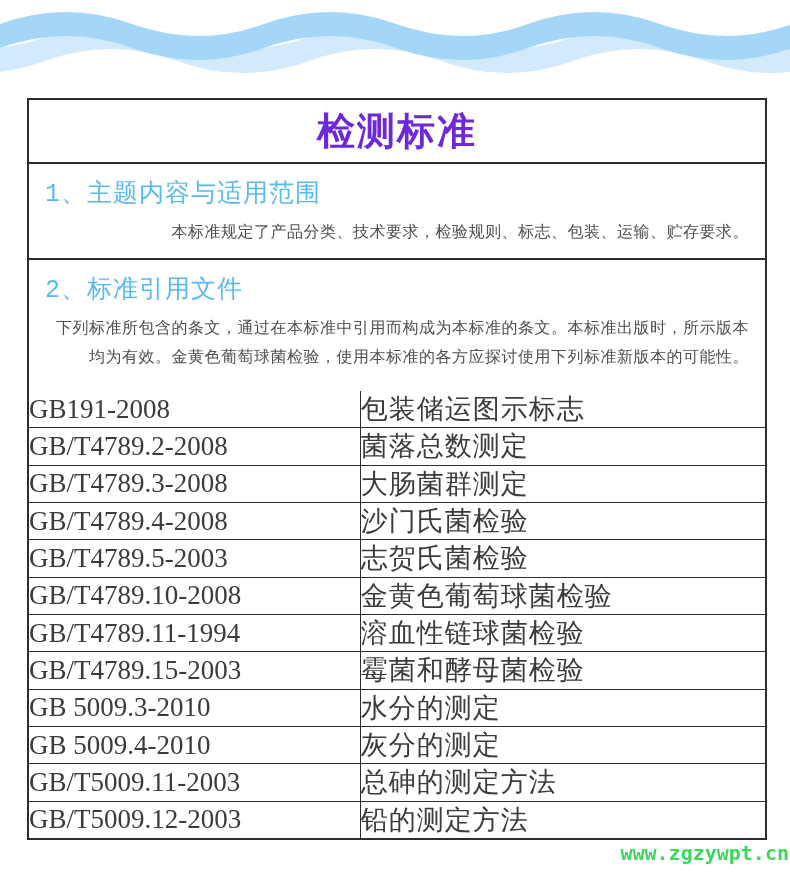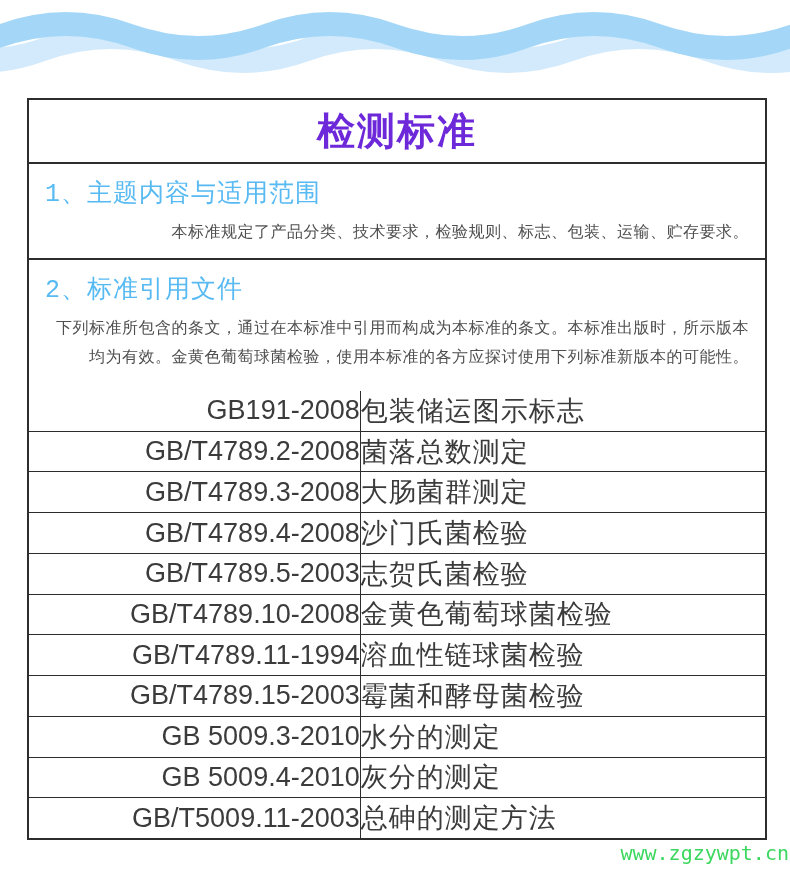--- a/index.html
+++ b/index.html
@@ -70,29 +70,29 @@
     border-collapse: collapse;
     border-style: hidden; 
     table-layout: fixed;
   }
   table.standards td {
     border: 1.8px solid #2d2d2d;
     font-size: 27px;
     color: #3b3b3b;
     padding: 0;
   }
-  td.code-cell { width: 45%; text-align: right; }
+  td.code-cell { width: 45%; text-align: left; font-family: Liberation Serif, serif; }
   td.name-cell { width: 55%; text-align: left; padding-left: 17px; letter-spacing: 1px; }
 
   .watermark {
     position: absolute;
     right: 1px; top: 841px;
     font-family: "DejaVu Sans Mono", "Liberation Mono", monospace;
     font-size: 20px;
-    font-weight: normal;
+    font-weight: bold;
     color: #3cd75e;
     letter-spacing: 0px;
     white-space: nowrap;
   }
 </style>
 </head>
 <body>
 
 <div class="wave-band">
   <svg width="790" height="95" viewBox="0 0 790 95" xmlns="http://www.w3.org/2000/svg">
@@ -161,19 +161,23 @@
     <td class="name-cell">水分的测定</td>
   </tr>
           <tr>
     <td class="code-cell">GB 5009.4-2010</td>
     <td class="name-cell">灰分的测定</td>
   </tr>
           <tr>
     <td class="code-cell">GB/T5009.11-2003</td>
     <td class="name-cell">总砷的测定方法</td>
   </tr>
+          <tr>
+    <td class="code-cell">GB/T5009.12-2003</td>
+    <td class="name-cell">铅的测定方法</td>
+  </tr>
         </tbody>
     </table>
   </div>
 
 </div>
 
 <div class="watermark">www.zgzywpt.cn</div>
 
 </body></html>

